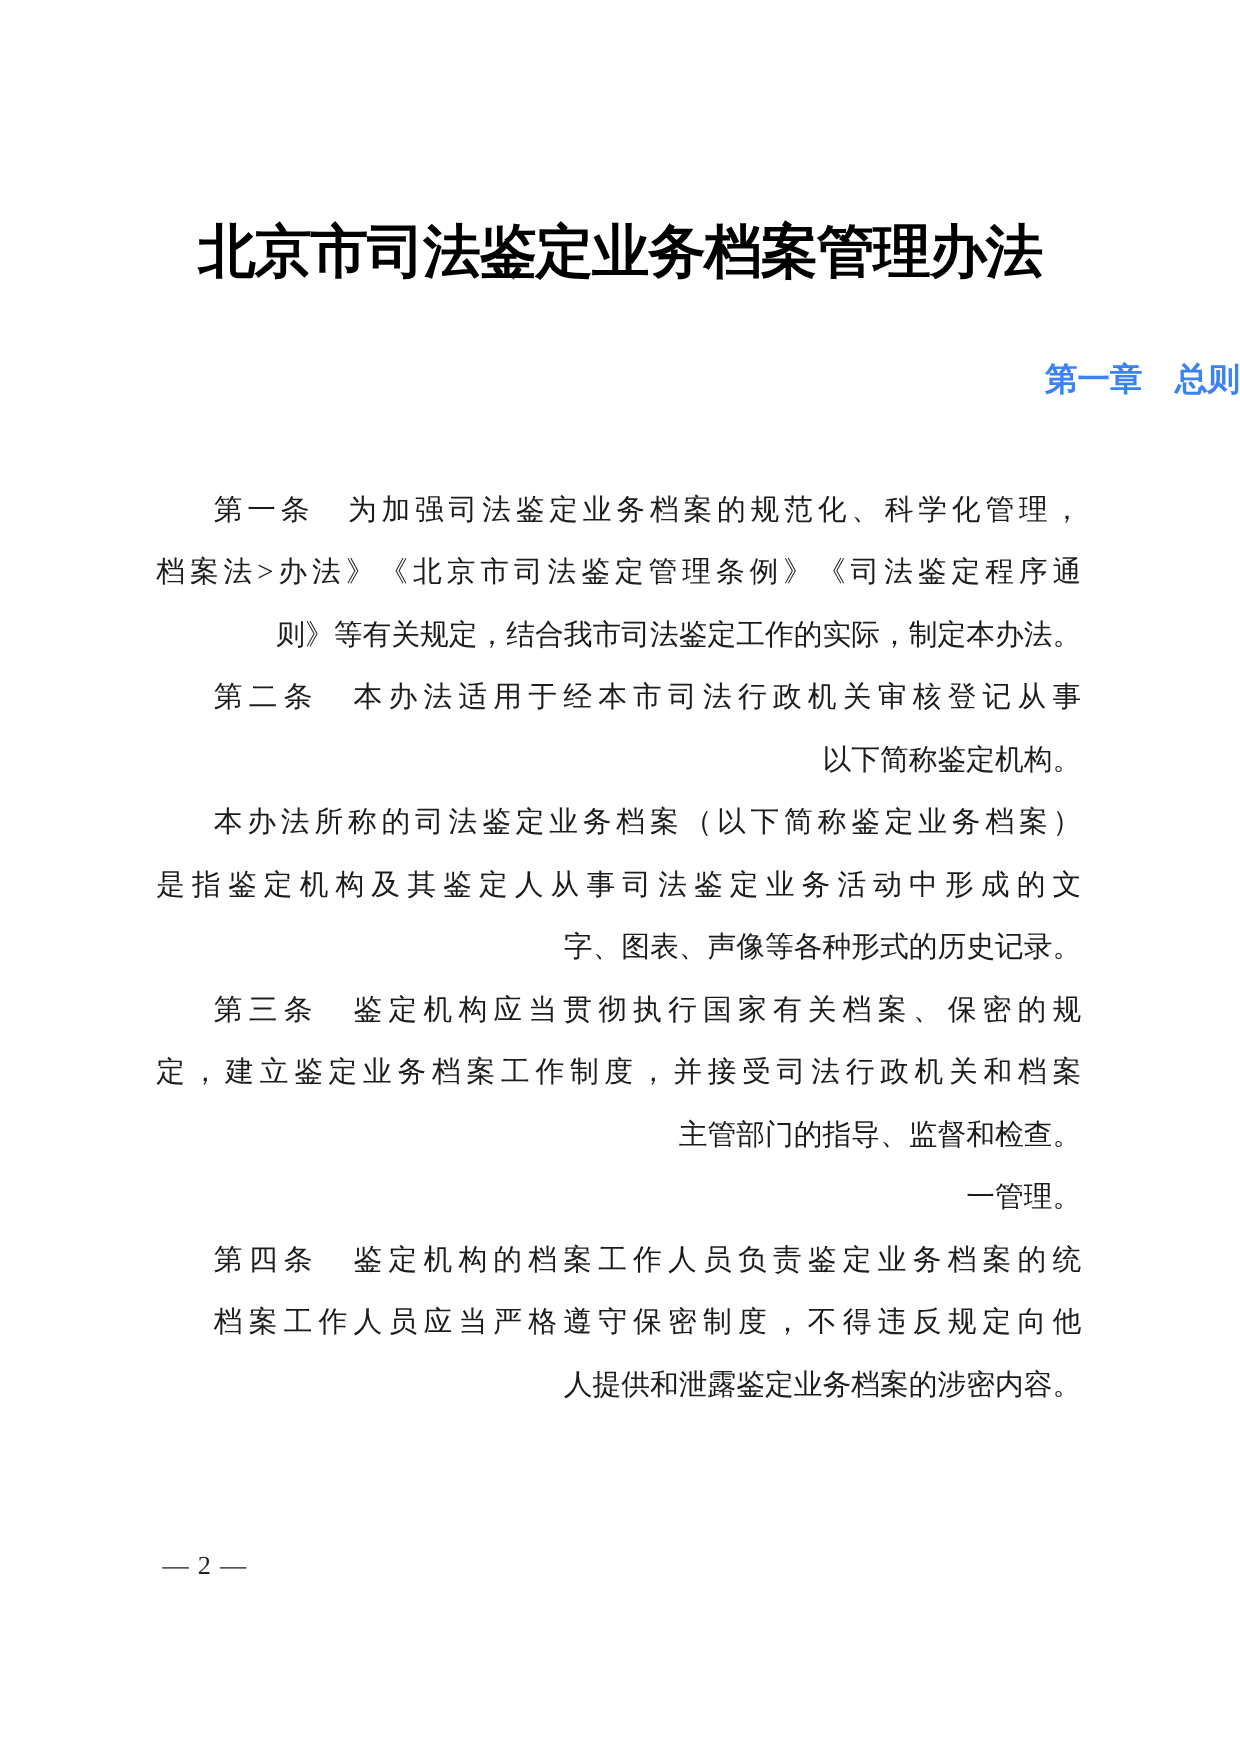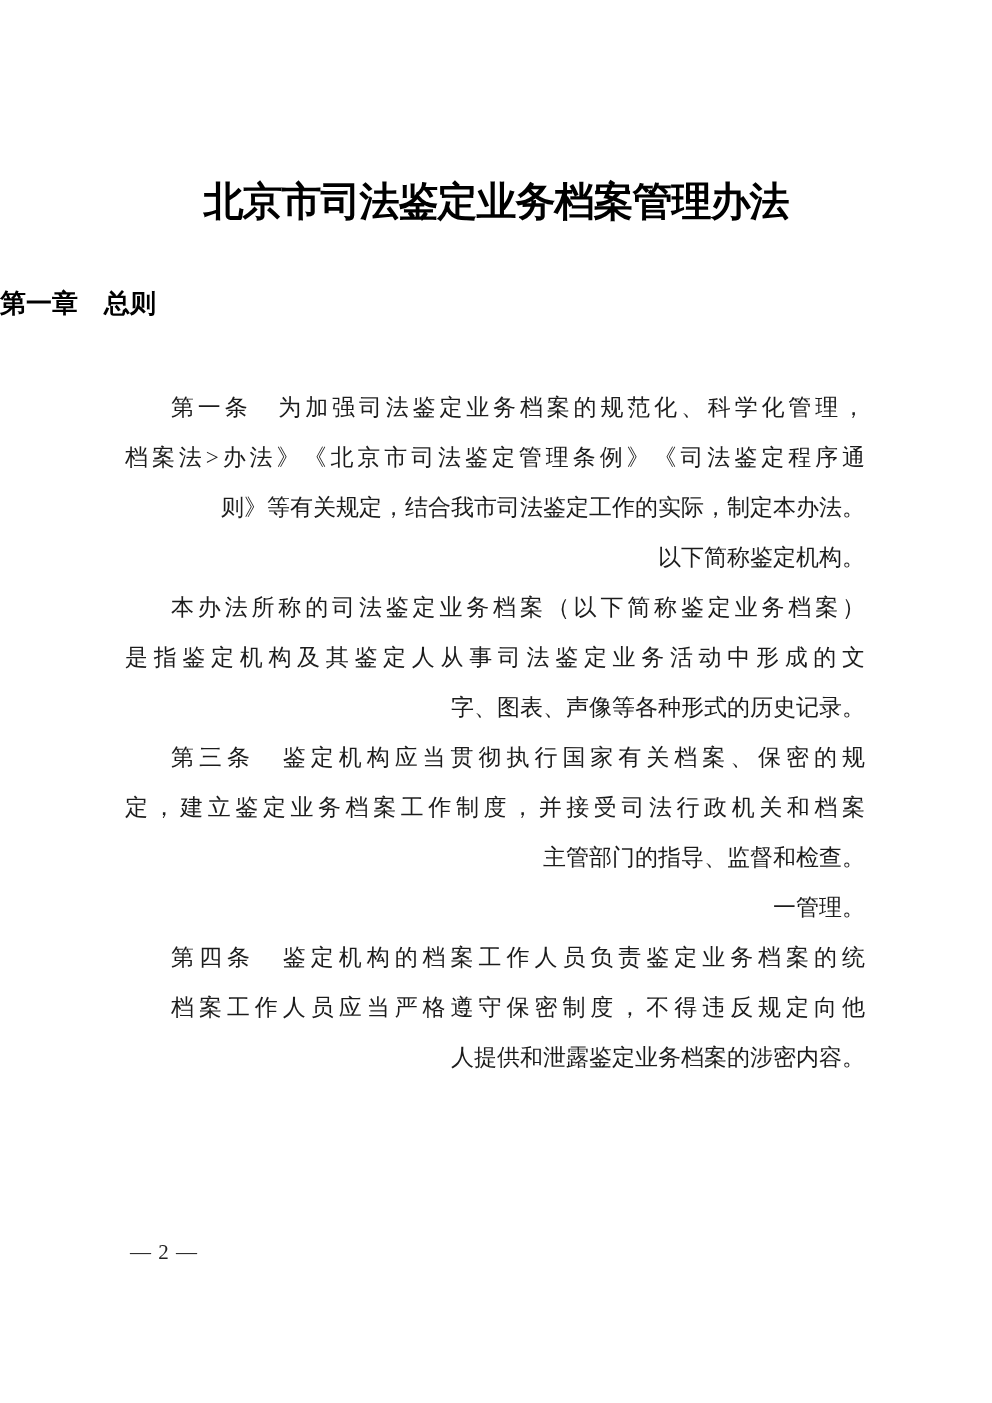--- a/index.html
+++ b/index.html
@@ -16,38 +16,38 @@
     font-family: "Liberation Serif", serif;
   }
   .doc-title {
     position: absolute;
     top: 180px;
     left: 0;
     width: 992px;
     margin: 0;
     text-align: center;
     font-family: "Liberation Serif", serif;
-    font-size: 40px;
+    font-size: 46px;
     font-weight: bold;
     letter-spacing: -1px;
     color: #000000;
     line-height: 44px;
     white-space: nowrap;
   }
   .chapter-heading {
     position: absolute;
     top: 289px;
     left: 0;
     width: 992px;
     margin: 0;
-    text-align: left;
+    text-align: right;
     font-family: "Liberation Sans", sans-serif;
     font-size: 26px;
     font-weight: bold;
-    color: #000000;
+    color: #3b82f6;
     line-height: 28px;
     white-space: nowrap;
   }
   .doc-body {
     position: absolute;
     top: 383px;
     left: 125px;
     width: 740px;
     color: #1c1c1c;
     font-family: "Liberation Serif", serif;
@@ -86,20 +86,21 @@
 
 <div class="page">
   <h1 class="doc-title">北京市司法鉴定业务档案管理办法</h1>
 
   <h2 class="chapter-heading">第一章　总则</h2>
 
   <div class="doc-body" id="doc-body">
       <div class="text-line justify indent">第一条　为加强司法鉴定业务档案的规范化、科学化管理，</div>
       <div class="text-line justify">档案法&gt;办法》《北京市司法鉴定管理条例》《司法鉴定程序通</div>
       <div class="text-line">则》等有关规定，结合我市司法鉴定工作的实际，制定本办法。</div>
+      <div class="text-line justify indent">第二条　本办法适用于经本市司法行政机关审核登记从事</div>
       <div class="text-line">以下简称鉴定机构。</div>
       <div class="text-line justify indent">本办法所称的司法鉴定业务档案（以下简称鉴定业务档案）</div>
       <div class="text-line justify">是指鉴定机构及其鉴定人从事司法鉴定业务活动中形成的文</div>
       <div class="text-line">字、图表、声像等各种形式的历史记录。</div>
       <div class="text-line justify indent">第三条　鉴定机构应当贯彻执行国家有关档案、保密的规</div>
       <div class="text-line justify">定，建立鉴定业务档案工作制度，并接受司法行政机关和档案</div>
       <div class="text-line">主管部门的指导、监督和检查。</div>
       <div class="text-line">一管理。</div>
       <div class="text-line justify indent">第四条　鉴定机构的档案工作人员负责鉴定业务档案的统</div>
       <div class="text-line justify indent">档案工作人员应当严格遵守保密制度，不得违反规定向他</div>

